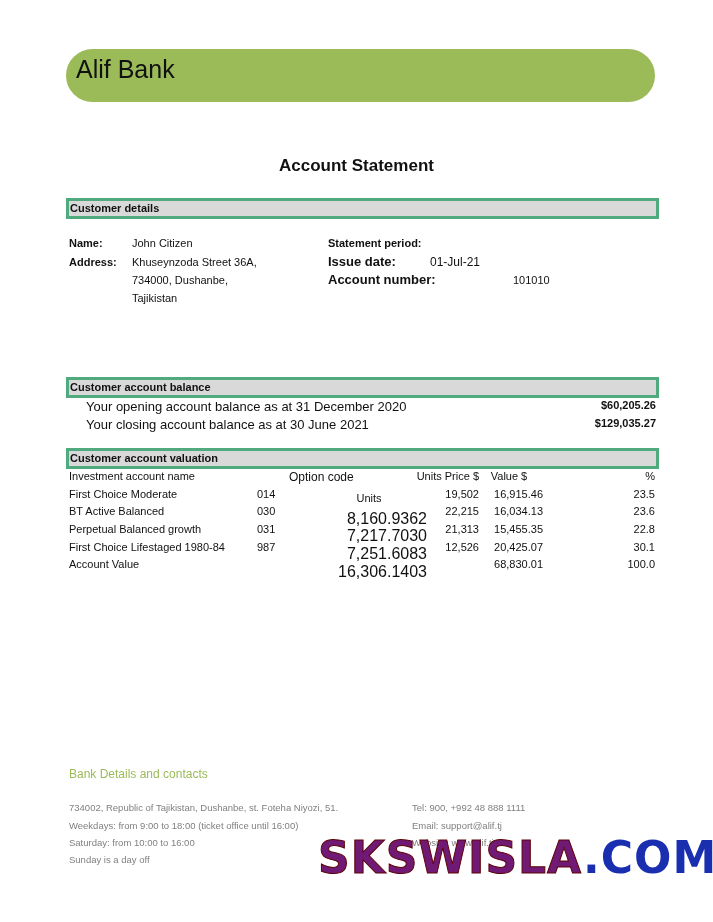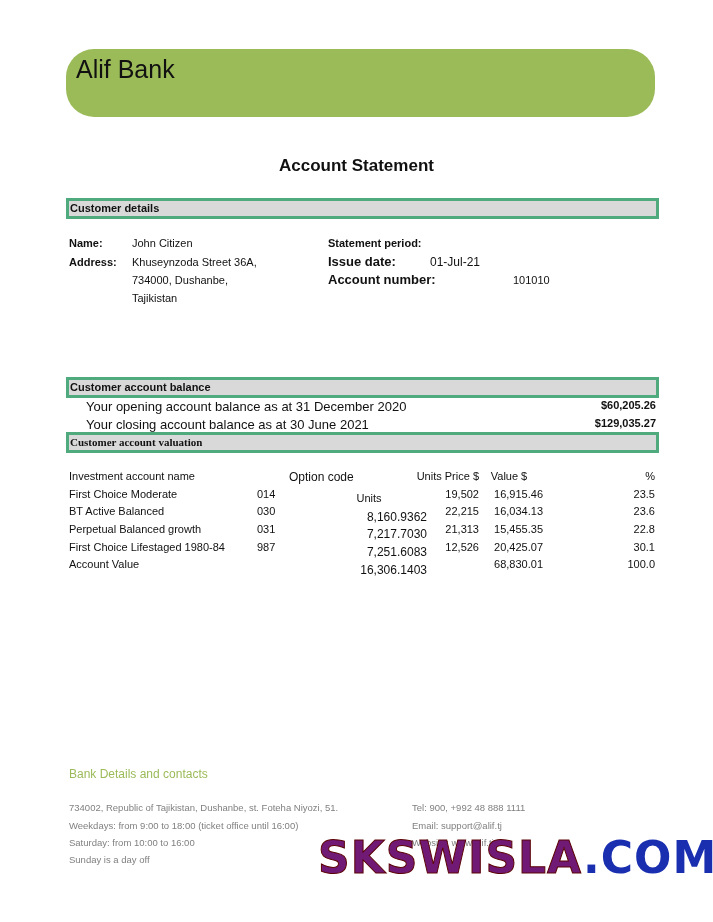--- a/index.html
+++ b/index.html
@@ -1,18 +1,18 @@
 <!DOCTYPE html>
 <html><head>
 <meta charset="utf-8">
 <style>
   html, body { margin: 0; padding: 0; background: #ffffff; }
   body { width: 713px; height: 922px; position: relative; font-family: "Liberation Sans", sans-serif; color: #111; overflow: hidden; }
 
-  .header-banner { position: absolute; left: 66px; top: 49px; width: 589px; height: 68px; background: #9bbb59; border-radius: 28px; }
+  .header-banner { position: absolute; left: 66px; top: 49px; width: 589px; height: 53px; background: #9bbb59; border-radius: 28px; }
   .bank-name { position: absolute; left: 10px; top: 6px; font-size: 25px; color: #111; }
   .logo { position: absolute; right: 16px; top: 4px; width: 114px; height: 58px; }
   .logo svg { position: absolute; left: 0; top: 0; }
   .logo-word { position: absolute; left: 52px; top: 2px; font-size: 38px; font-weight: bold; color: #111; letter-spacing: -1px; }
 
   .doc-title { position: absolute; left: 0; width: 713px; top: 156px; text-align: center; font-size: 17px; font-weight: bold; }
 
   .section-bar { position: absolute; left: 66px; width: 587px; height: 15px; background: #d9d9d9; border: 3px solid #4fab7e; }
   .section-bar span { position: absolute; left: 1px; top: 0px; font-size: 11px; font-weight: bold; line-height: 15px; }
 
@@ -31,21 +31,21 @@
   .c-code { left: 188px; }
   .c-units { left: 262px; width: 96px; text-align: right; margin-top: 22px; }
   .c-price { left: 344px; width: 66px; text-align: right; }
   .c-value { left: 410px; width: 64px; text-align: right; }
   .c-pct { left: 520px; width: 66px; text-align: right; }
   .tr.hdr .c-code { font-size: 12px; left: 176px; margin-left: 44px; }
   .tr.hdr .c-units { text-align: center; left: 270px; width: 60px; }
   .tr.hdr .c-price { left: 316px; width: 94px; text-align: right; }
   .tr.hdr .c-value { left: 410px; width: 60px; text-align: center; }
   .tr .c-code.code-val { left: 188px; }
-  .tr .c-units.big { font-size: 12px; }
+  .tr .c-units.big { font-size: 16px; }
 
   .footer-title { position: absolute; left: 69px; top: 767px; font-size: 12px; color: #9bbb59; }
   .ft { position: absolute; font-size: 9.5px; color: #808080; }
 
   .watermark { position: absolute; left: 318px; top: 832px; font-size: 44px; font-weight: bold; letter-spacing: 1px; white-space: nowrap; font-family: "DejaVu Sans", sans-serif; }
   .wm-red { color: #701a75; -webkit-text-stroke: 1px #5a0000; }
   .wm-blue { color: #1a2fb0; }
 </style>
 </head>
 <body>
@@ -74,21 +74,21 @@
 <div class="val" style="left:513px; top:274px;">101010</div>
 
 <div class="section-bar" style="top:377px;">
   <span>Customer account balance</span>
 </div>
 <div class="row-text" style="top:399px;">Your opening account balance as at 31 December 2020</div>
 <div class="row-amt" style="top:399px;">$60,205.26</div>
 <div class="row-text" style="top:417px;">Your closing account balance as at 30 June 2021</div>
 <div class="row-amt" style="top:417px;">$129,035.27</div>
 
-<div class="section-bar" style="top:432px;font-family:Liberation Serif, serif;">
+<div class="section-bar" style="top:448px;">
   <span>Customer account valuation</span>
 </div>
 
 <div class="tbl">
   <div class="tr hdr">
     <span class="c-name">Investment account name</span>
     <span class="c-code">Option code</span>
     <span class="c-units">Units</span>
     <span class="c-price">Units Price $</span>
     <span class="c-value">Value $</span>

